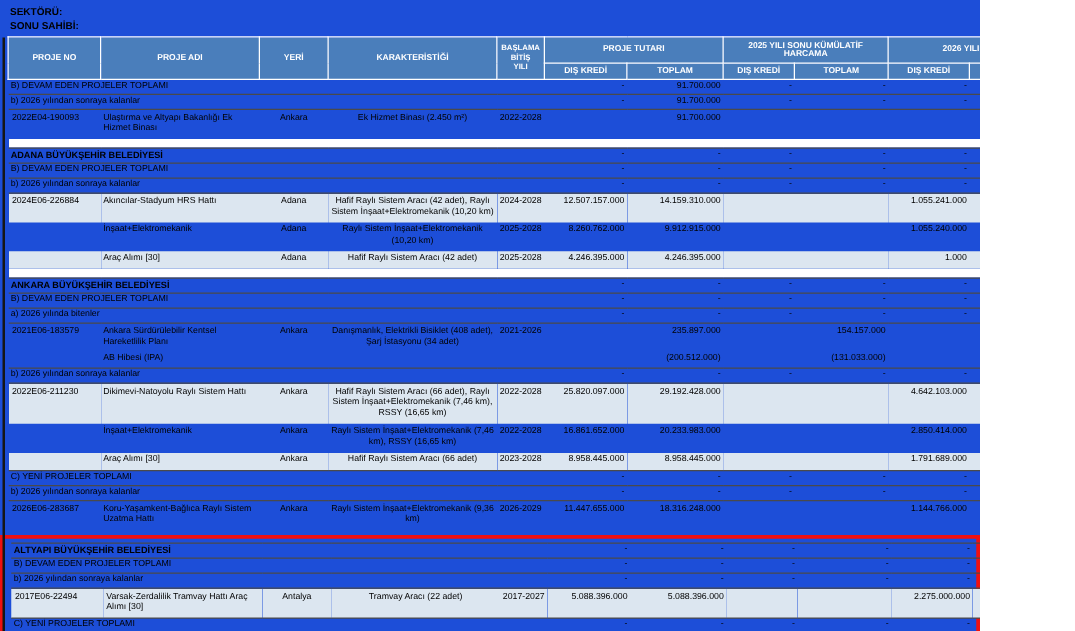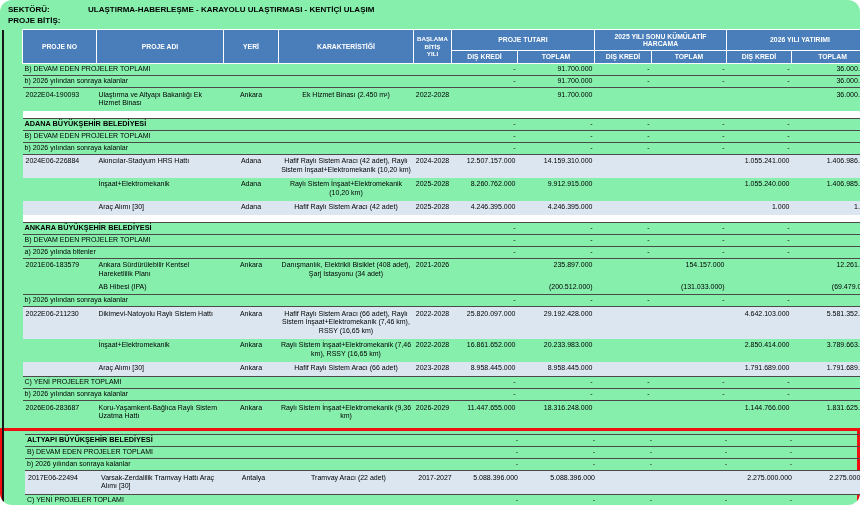--- a/index.html
+++ b/index.html
@@ -5,30 +5,30 @@
   :root{
     --header-blue:#4a7ebb;
     --row-shade:#dce6f0;
     --highlight-blue:#aed0ea;
     --annotation-red:#f01010;
     --rule:#4a4a4a;
   }
   *{margin:0;padding:0;box-sizing:border-box;}
   html,body{background:#fff;}
   body{font-family:"Liberation Sans","DejaVu Sans",sans-serif;color:#000;}
-  .page{position:relative;width:860px;height:505px;background:#86efac;overflow:hidden;border-radius:12px;}
+  .page{position:relative;width:784px;height:505px;background:#1d4ed8;overflow:hidden;}
   .left-border{position:absolute;left:2px;top:30px;bottom:0;width:2px;background:#161616;}
 
   .top-info{padding:4px 0 3px 8px;}
   .info-line{display:flex;line-height:11px;}
   .info-label{width:80px;font-size:8px;font-weight:bold;flex:0 0 80px;}
   .info-value{font-size:8px;font-weight:bold;}
   .hl{background:var(--highlight-blue);}
 
-  .tbl-pad{padding-left:22px;padding-right:3px;}
+  .tbl-pad{padding-left:6px;padding-right:3px;}
   table.budget{table-layout:fixed;width:851px;border-collapse:collapse;}
   thead th{background:var(--header-blue);color:#fff;border:1px solid #fff;
     font-size:6.8px;font-weight:bold;text-align:center;vertical-align:middle;
     padding:1px 2px;line-height:7.5px;}
   tr.h1 th{height:21px;}
   tr.h2 th{height:13px;}
   .th-years{white-space:pre-line;font-size:6.2px;}
 
   td{font-size:7px;line-height:8.5px;vertical-align:top;padding:0 2px;
     overflow:hidden;word-wrap:break-word;}
@@ -48,24 +48,23 @@
 </style>
 </head>
 <body>
 
 <div class="page">
   <div class="left-border"></div>
 
   <div class="top-info">
     <div class="info-line">
       <span class="info-label">SEKTÖRÜ:</span>
-      <span class="info-value">ULAŞTIRMA-HABERLEŞME - KARAYOLU ULAŞTIRMASI - KENTİÇİ ULAŞIM</span>
     </div>
     <div class="info-line">
-      <span class="info-label">PROJE BİTİŞ:</span>
+      <span class="info-label">SONU SAHİBİ:</span>
     </div>
   </div>
 
   <div class="tbl-pad">
     <table class="budget">
       <colgroup>
         <col style="width:74px">
           <col style="width:127px">
           <col style="width:55px">
         <col style="width:135px">

